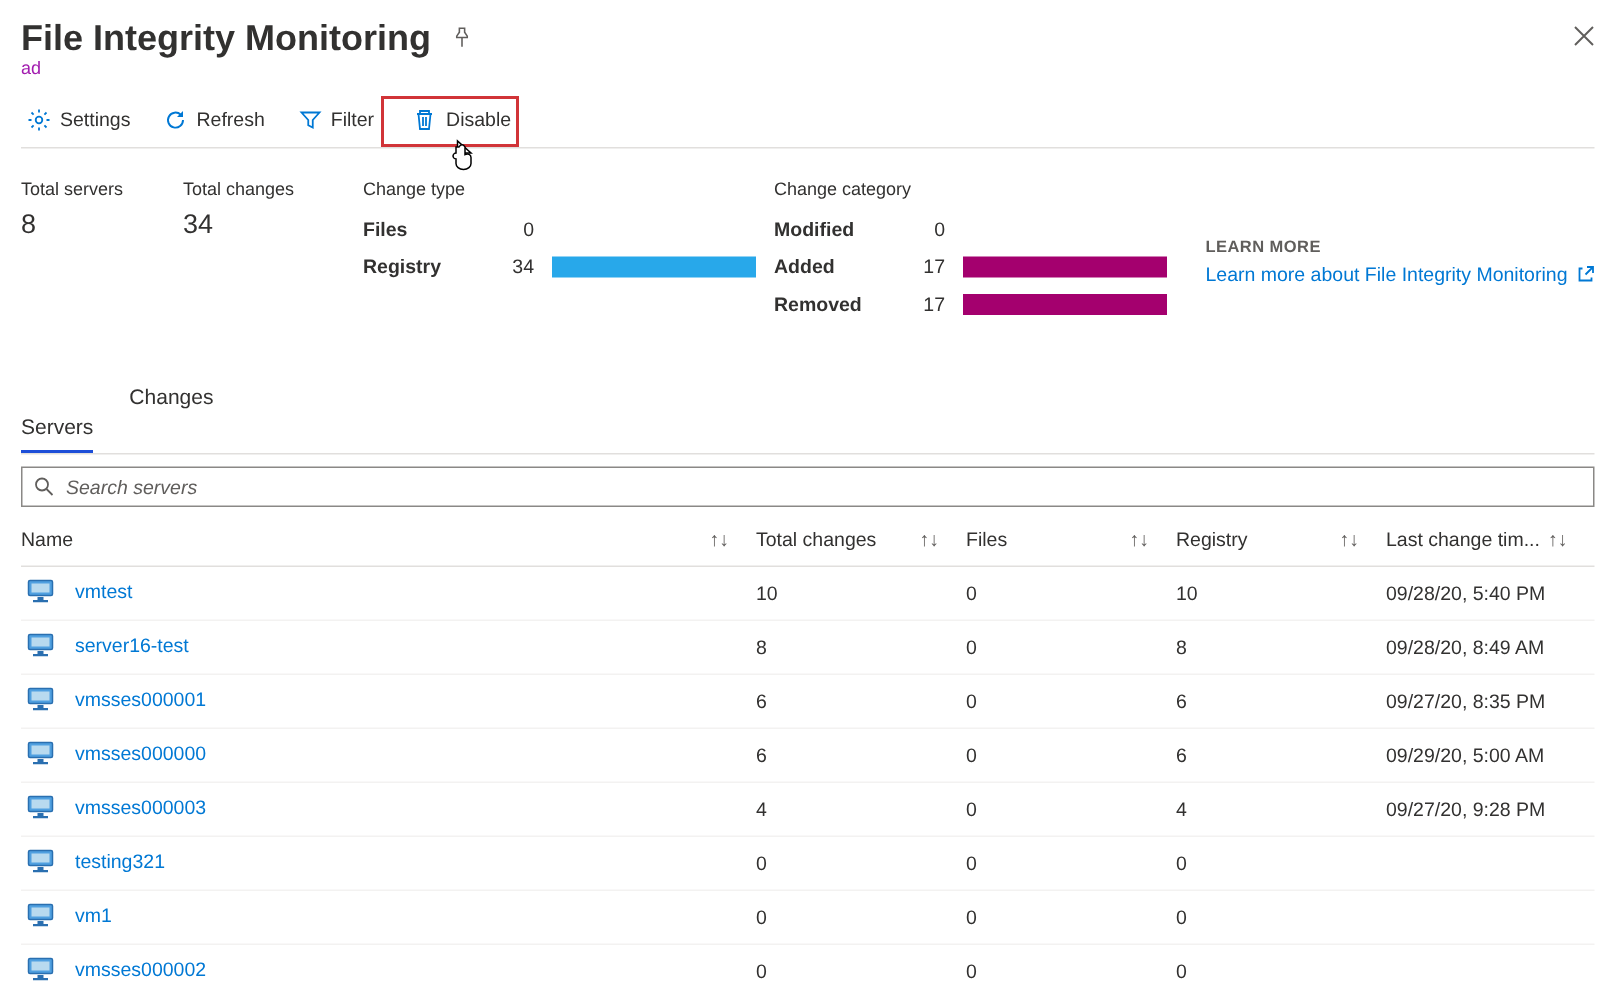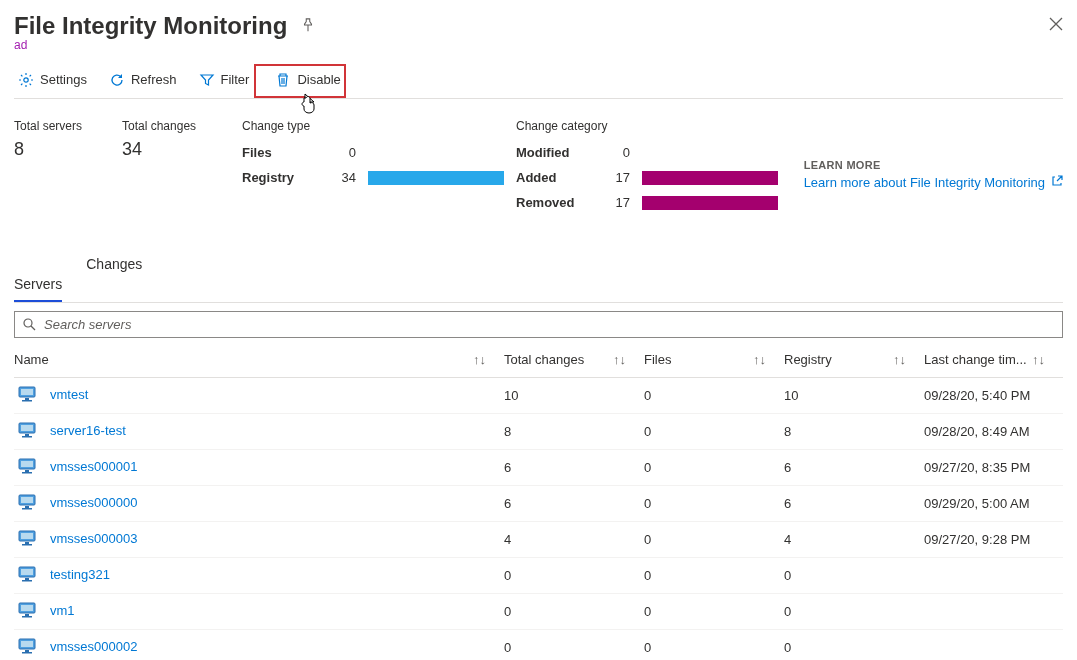--- a/index.html
+++ b/index.html
@@ -25,21 +25,21 @@
   .summary { display: flex; margin-top: 20px; gap: 0; }
   .summary-col { display: flex; flex-direction: column; }
   .summary-label { font-size: 12px; color: #323130; margin-bottom: 6px; }
   .summary-value { font-size: 18px; font-weight: 400; }
   .ct-row { display: flex; align-items: center; font-size: 13px; margin-bottom: 10px; }
   .ct-label { font-weight: 600; width: 90px; }
   .ct-num { width: 24px; text-align: right; margin-right: 12px; }
   .ct-bar { height: 14px; }
   .learn-more { margin-left: auto; margin-top: 40px; }
   .learn-more-header { font-size: 11px; color: #605e5c; letter-spacing: 0.3px; font-weight: 600; }
-  .learn-more-link { color: #0078d4; font-size: 13px; margin-top: 4px; display: inline-flex; align-items: flex-start; gap: 6px; cursor: pointer; }
+  .learn-more-link { color: #0078d4; font-size: 13px; margin-top: 4px; display: inline-flex; align-items: center; gap: 6px; cursor: pointer; }
   .tabs { display: flex; gap: 24px; margin-top: 30px; border-bottom: 1px solid #e1dfdd; }
   .tab { padding: 6px 0 8px 0; font-size: 14px; color: #323130; cursor: pointer; }
   .tab.active { border-bottom: 2px solid #1d4ed8; font-weight: 400; margin-top: 20px; }
   .search-box { margin-top: 8px; border: 1px solid #8a8886; display: flex; align-items: center; padding: 4px 8px; gap: 6px; }
   .search-box input { border: none; outline: none; flex: 1; font-style: italic; color: #605e5c; font-size: 13px; font-family: inherit; }
   .search-box input::placeholder { font-style: italic; color: #605e5c; }
   table { width: 100%; border-collapse: collapse; margin-top: 4px; }
   th { text-align: left; font-weight: 400; font-size: 13px; padding: 10px 8px 10px 0; border-bottom: 1px solid #e1dfdd; white-space: nowrap; }
   th .sort-icon { float: right; color: #605e5c; margin-right: 10px; }
   td { padding: 8px 8px 8px 0; border-bottom: 1px solid #f3f2f1; font-size: 13px; vertical-align: middle; }

